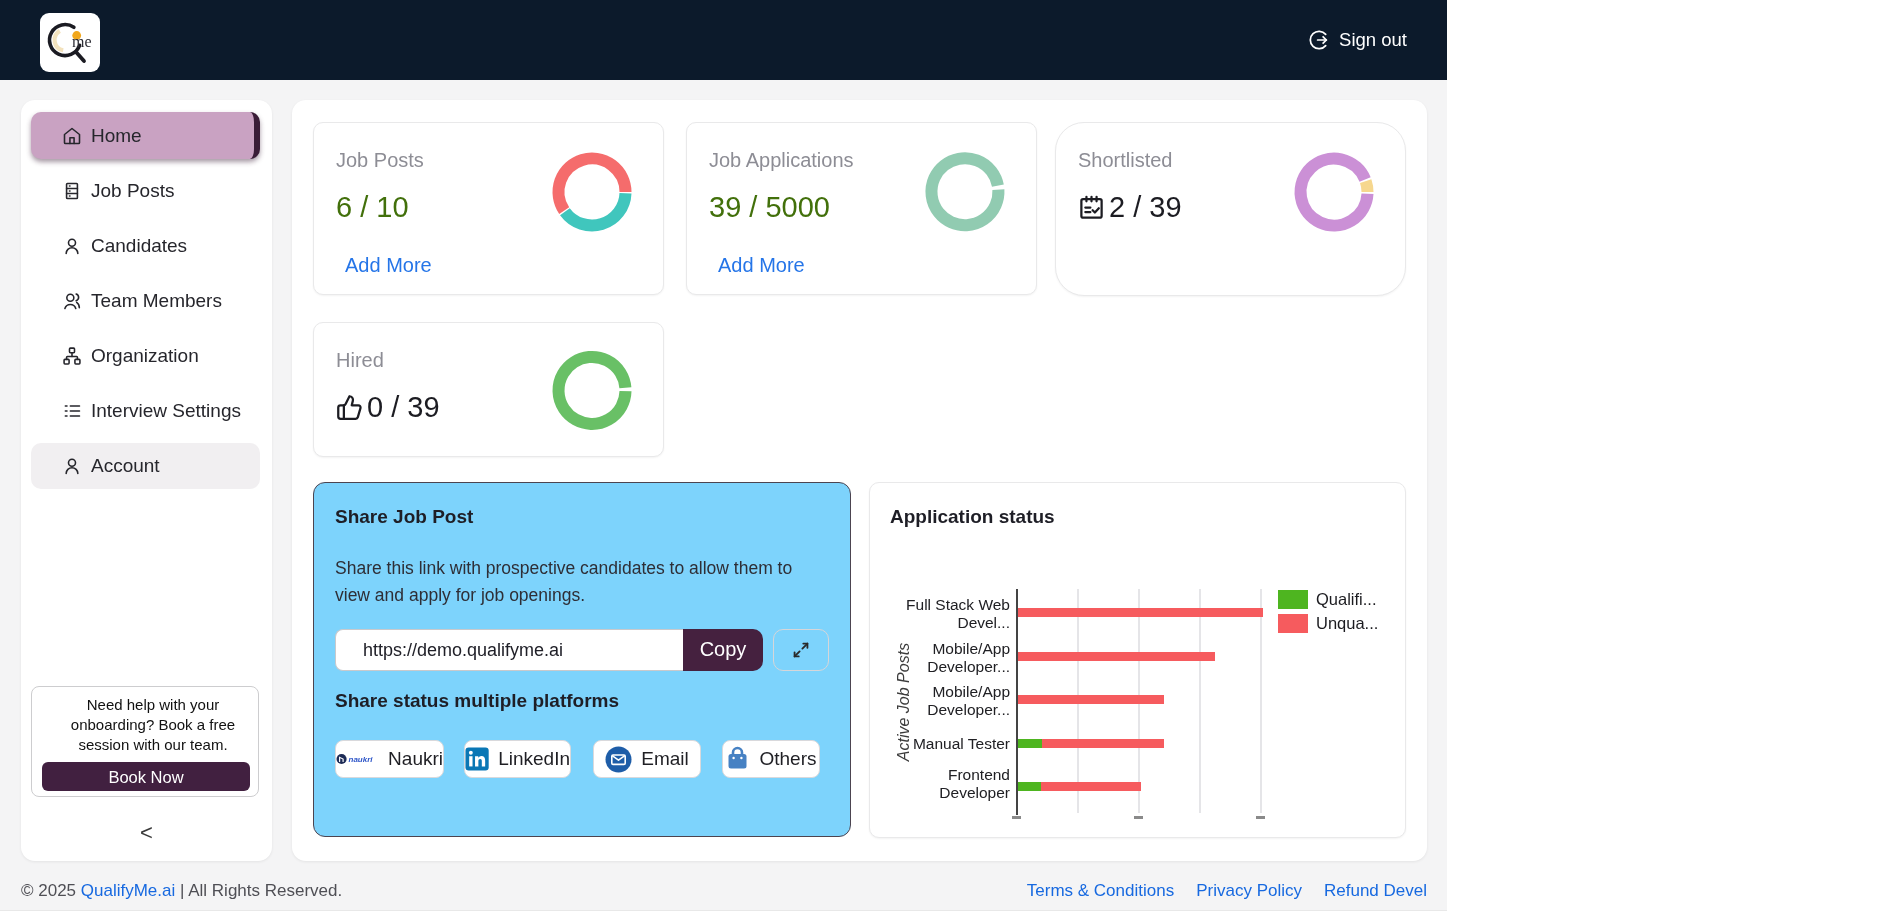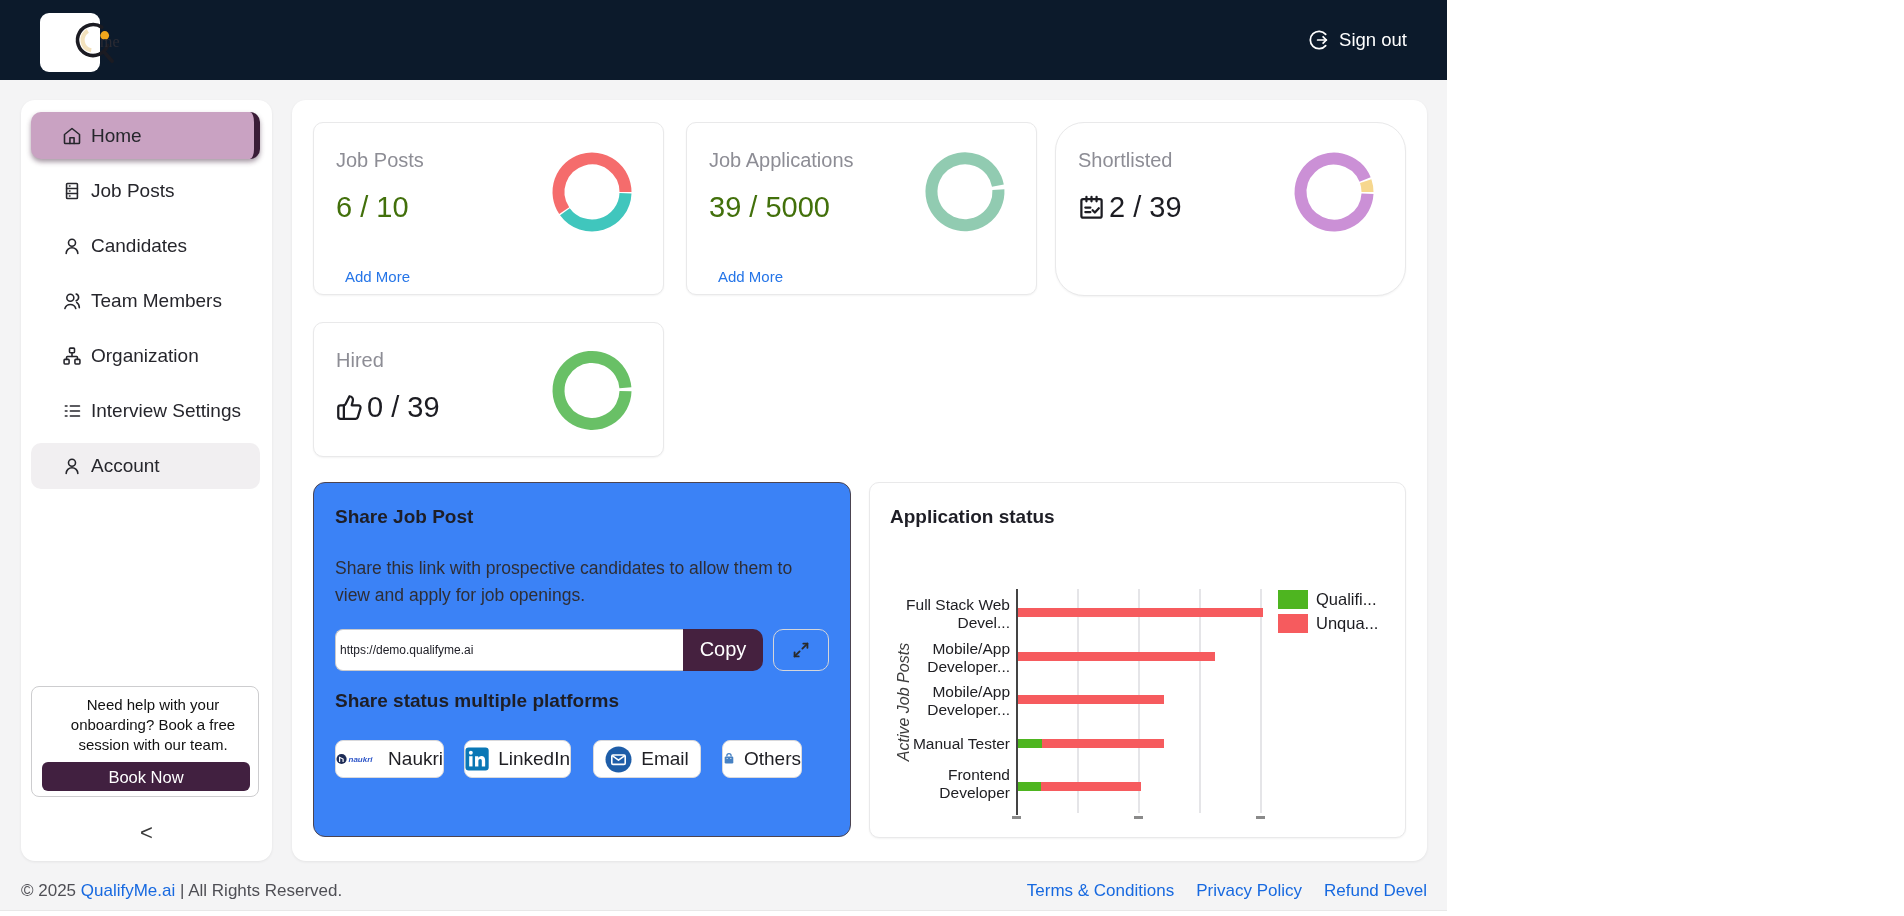--- a/index.html
+++ b/index.html
@@ -1,44 +1,44 @@
 <!DOCTYPE html>
 <html><head>
 <meta charset="utf-8">
 <style>
 * { margin:0; padding:0; box-sizing:border-box; }
 html,body { width:1904px; height:916px; background:#fff; font-family:"Liberation Sans", sans-serif; }
 #app { position:absolute; left:0; top:0; width:1447px; height:911px; background:#f4f4f5; overflow:hidden; border-bottom:1px solid #e8e8e8;}
 
 #nav { position:absolute; left:0; top:0; width:1447px; height:80px; background:#0c1a2b; }
-#logo { position:absolute; left:40px; top:13px; width:60px; height:59px; background:#fff; border-radius:9px;padding-left:28px; }
+#logo { position:absolute; left:40px; top:13px; width:60px; height:59px; background:#fff; border-radius:9px; }
 #signout { position:absolute; right:40px; top:0; height:80px; display:flex; align-items:center; color:#fff; font-size:18.5px; }
 
 #side { position:absolute; left:21px; top:100px; width:251px; height:761px; background:#fff; border-radius:14px; box-shadow:0 1px 3px rgba(0,0,0,0.07); }
 .mitem { position:absolute; left:10px; width:231px; height:46px; display:flex; align-items:center; padding-left:31px; color:#26262c; font-size:19px; }
 .mitem svg { margin-right:9px; flex:none; width:20px; height:20px; }
 #home-pill { position:absolute; left:10px; top:12px; width:229px; height:47px; background:#c9a2c2; border-right:6px solid #3a1d37; border-radius:10px; box-shadow:0 3px 5px rgba(60,30,56,0.45); }
 #acct-pill { position:absolute; left:10px; top:343px; width:229px; height:46px; background:#f1eff1; border-radius:10px; }
 #helpbox { position:absolute; left:10px; top:586px; width:228px; height:111px; border:1px solid #cdcdcf; border-radius:8px; background:#fff; text-align:center; font-size:15px; color:#111; padding-top:8px; line-height:20px;padding-left:16px; }
 #booknow { position:absolute; left:10px; top:75px; width:208px; height:29px; background:#412040; color:#fff; border-radius:6px; font-size:16.5px; display:flex; align-items:center; justify-content:center; }
 #chev { position:absolute; left:0; top:720px; width:251px; text-align:center; font-size:22px; color:#3a3a3a; }
 
 #main { position:absolute; left:292px; top:100px; width:1135px; height:761px; background:#fff; border-radius:14px; box-shadow:0 1px 3px rgba(0,0,0,0.07); }
 .card { position:absolute; background:#fff; border:1px solid #e9e9ea; border-radius:10px; box-shadow:0 1px 2px rgba(0,0,0,0.05); }
 .ctitle { position:absolute; left:22px; top:26px; font-size:20px; color:#8d8d95; }
 .cval { position:absolute; left:22px; top:66px; font-size:29px; color:#42700b; display:flex; align-items:center; height:36px;}
 .cval.dark { color:#1c1c22; }
-.addmore { position:absolute; left:31px; top:131px; font-size:15px; color:#2575e8;margin-top:14px; }
+.addmore { position:absolute; left:31px; top:131px; font-size:20px; color:#2575e8; }
 .donut { position:absolute; top:27px; right:29px; }
 
-#share { position:absolute; left:21px; top:382px; width:538px; height:355px; border:1px solid #4c4450; border-radius:12px; background:#3b82f6; }
+#share { position:absolute; left:21px; top:382px; width:538px; height:355px; border:1px solid #4c4450; border-radius:12px; background:#7dd3fc; }
 #share h3 { font-size:19px; color:#1e1e26; position:absolute; left:21px; top:23px; font-weight:bold;}
 #share p { position:absolute; left:21px; top:72px; width:470px; font-size:17.5px; color:#2e2e36; line-height:27px; }
 #urlrow { position:absolute; left:21px; top:146px; height:42px; }
-#urlbox { position:absolute; left:0; top:0; width:348px; height:42px; border:1px solid #c9c9cc; border-right:none; border-radius:8px 0 0 8px; font-size:12px; color:#202028; line-height:40px; padding-left:4px; background:#fff;}
+#urlbox { position:absolute; left:0; top:0; width:348px; height:42px; border:1px solid #c9c9cc; border-right:none; border-radius:8px 0 0 8px; font-size:18px; color:#202028; line-height:40px; padding-left:27px; background:#fff;}
 #copybtn { position:absolute; left:348px; top:0; width:80px; height:42px; background:#45213f; border-radius:0 10px 10px 0; color:#fff; font-size:20px; text-align:center; line-height:41px; }
 #expbtn { position:absolute; left:438px; top:0; width:56px; height:42px; border:1px solid #d6d6d9; border-radius:10px; display:flex; align-items:center; justify-content:center; }
 #share h4 { position:absolute; left:21px; top:207px; font-size:19px; color:#1e1e26; font-weight:bold; }
 .plat { position:absolute; top:257px; height:38px; border:1px solid #d9d9dc; border-radius:8px; background:#fff; display:flex; align-items:center; justify-content:center; gap:9px; font-size:19px; color:#1f1f24; }
 
 #chart { position:absolute; left:577px; top:382px; width:537px; height:356px; }
 #chart h3 { position:absolute; left:20px; top:23px; font-size:19px; color:#1e1e26; font-weight:bold; }
 .ylab { position:absolute; left:-31px; top:210px; width:130px; text-align:center; transform:rotate(-90deg); font-size:16px; font-style:italic; color:#3c3c3c; }
 .grid { position:absolute; top:106px; width:2px; height:224px; background:#e5e5e8; }
 .baxis { position:absolute; left:146px; top:106px; width:2px; height:226px; background:#444; }
@@ -232,21 +232,21 @@
           <span>LinkedIn</span>
         </div>
       <div class="plat" style="left:279px; width:108px;">
           <svg width="27" height="27" viewBox="0 0 27 27">
             <circle cx="13.5" cy="13.5" r="13" fill="#1e5da8"></circle>
             <rect x="6.8" y="9" width="13.4" height="9.4" rx="1.2" fill="none" stroke="#fff" stroke-width="1.6"></rect>
             <path d="m7.2 9.6 6.3 4.6 6.3-4.6" fill="none" stroke="#fff" stroke-width="1.6" stroke-linejoin="round"></path>
           </svg>
           <span>Email</span>
         </div>
-      <div class="plat" style="left:408px; width:80px;text-align:center;">
+      <div class="plat" style="left:408px; width:98px;text-align:center;">
           <svg width="25" height="26" viewBox="0 0 25 26">
             <path d="M8 8V6.5a4.5 4.5 0 0 1 9 0V8" fill="none" stroke="#4681c3" stroke-width="2.6"></path>
             <rect x="3.5" y="8" width="18" height="14.5" rx="2.5" fill="#4681c3"></rect>
             <circle cx="8.6" cy="12" r="1.2" fill="#fff"></circle>
             <circle cx="16.4" cy="12" r="1.2" fill="#fff"></circle>
           </svg>
           <span>Others</span>
         </div>
     </div>
 

